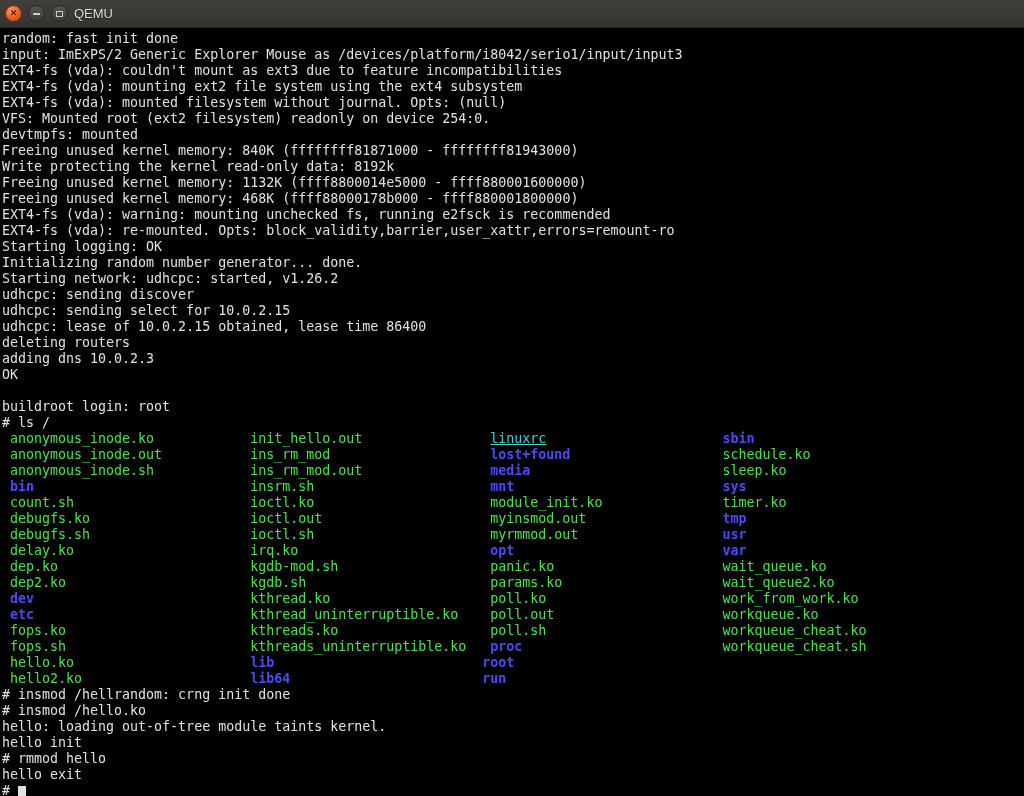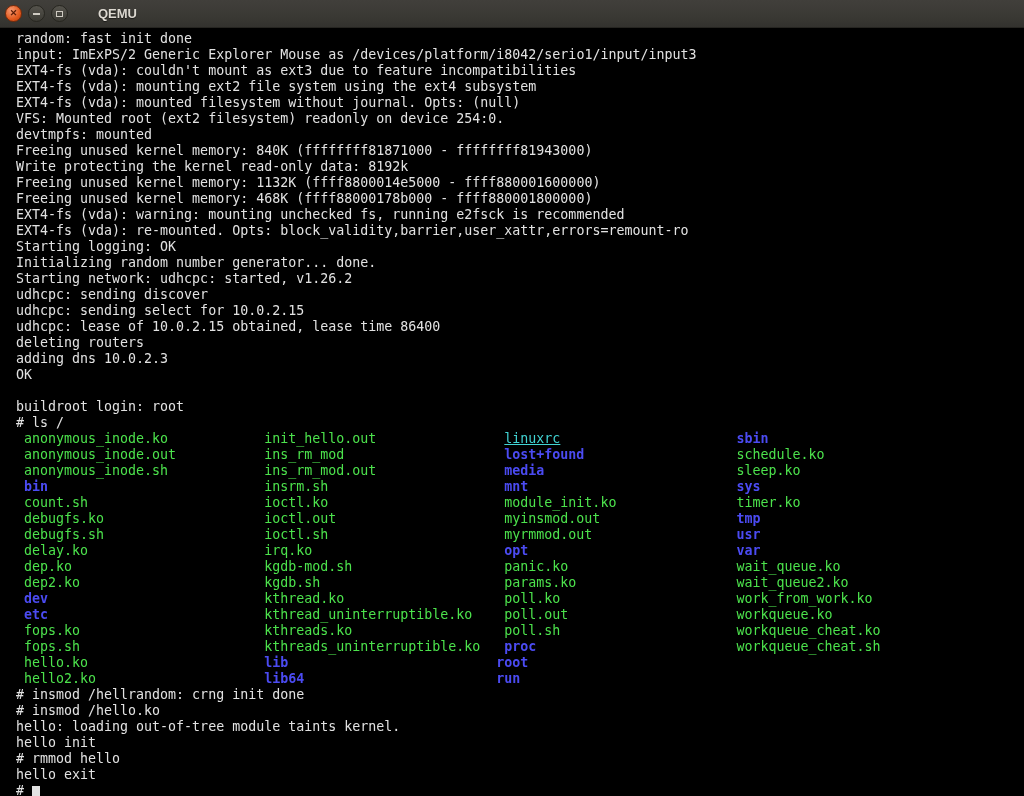--- a/index.html
+++ b/index.html
@@ -26,33 +26,33 @@
   .tb-btn.close{
     margin-left:5px;
     background:radial-gradient(circle at 35% 30%,#f79a72,var(--close_btn,#e25a1e) 60%,#b93d0e);
     border:1px solid #7c2b09;
   }
   .tb-glyph{font-family:"Liberation Sans",sans-serif;font-size:9px;line-height:9px;color:#d6d2c8;}
   .close .tb-glyph{color:#5a1c07;font-weight:bold;}
   .min-bar{width:7px;height:2px;background:#cfcbc2;}
   .max-box{width:7px;height:6px;border:1px solid #cfcbc2;box-sizing:border-box;}
   .tb-title{
-    margin-left:30px;
+    margin-left:6px;
     font-family:"Liberation Sans",sans-serif;
-    font-weight:bold;font-size:13px;color:var(--titlebar_text,#dcd8d0);
+    font-weight:normal;font-size:13px;color:var(--titlebar_text,#dcd8d0);
     text-shadow:0 1px 1px rgba(0,0,0,.5);
   }
 
   
   .console{
     flex:1 1 auto;
     background:var(--bg,#000);
     color:var(--text,#e2e2e2);
     font-size:13.3px;line-height:16px;letter-spacing:0;
-    padding:3px 0 0 16px;
+    padding:3px 0 0 2px;
     overflow:hidden;white-space:pre;
     cursor:text;
   }
   .line{min-height:16px;white-space:pre;}
   .colw{display:inline-block;width:29ch;white-space:pre;margin-left:8px;}
   .t-file{color:var(--file,#4ce24c);}
   .t-dir{color:var(--dir,#4b4bf2);font-weight:bold;}
   .t-link{color:var(--link,#41d3d3);text-decoration:underline;}
   .cursor{
     display:inline-block;width:8px;height:14px;

